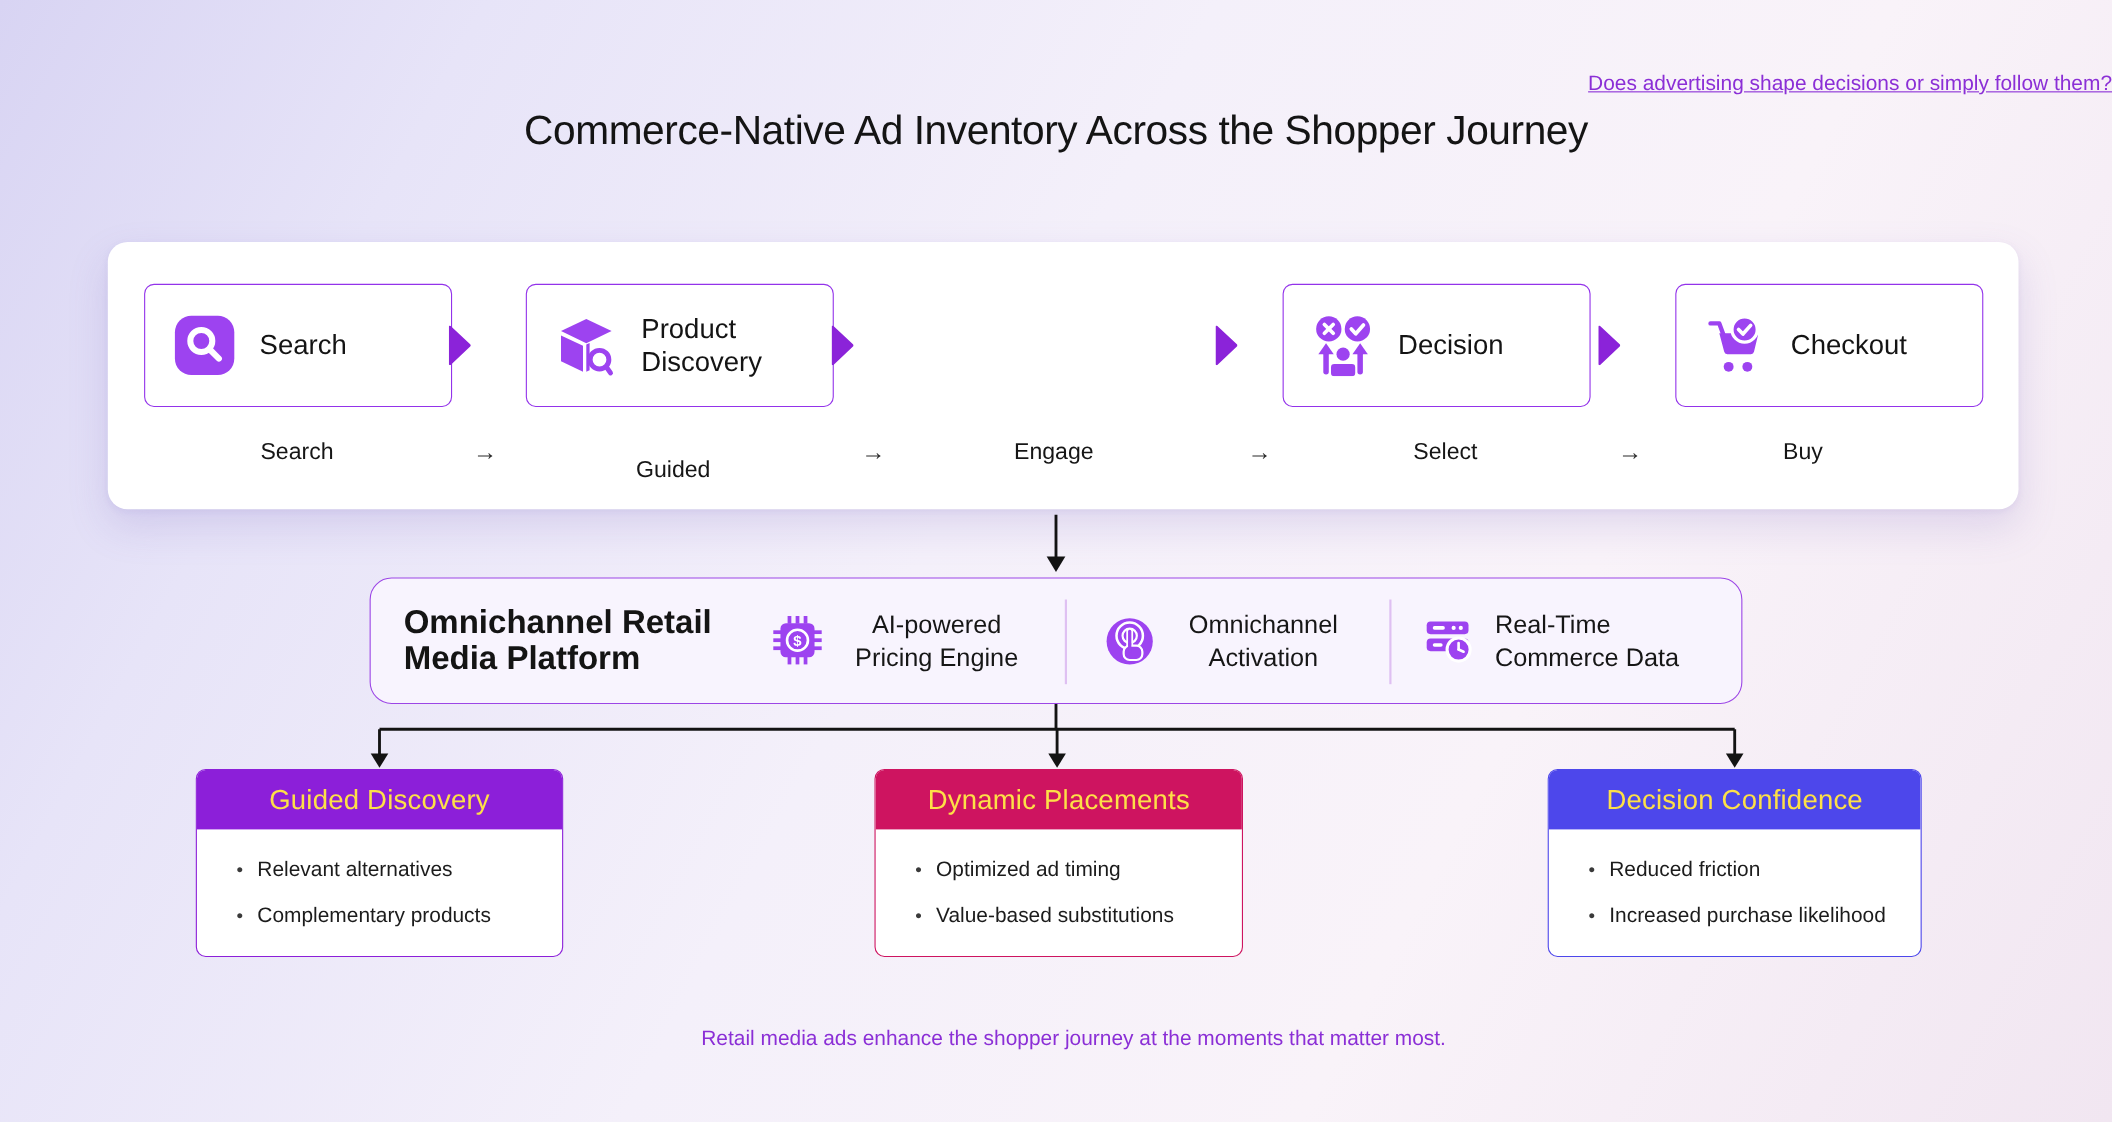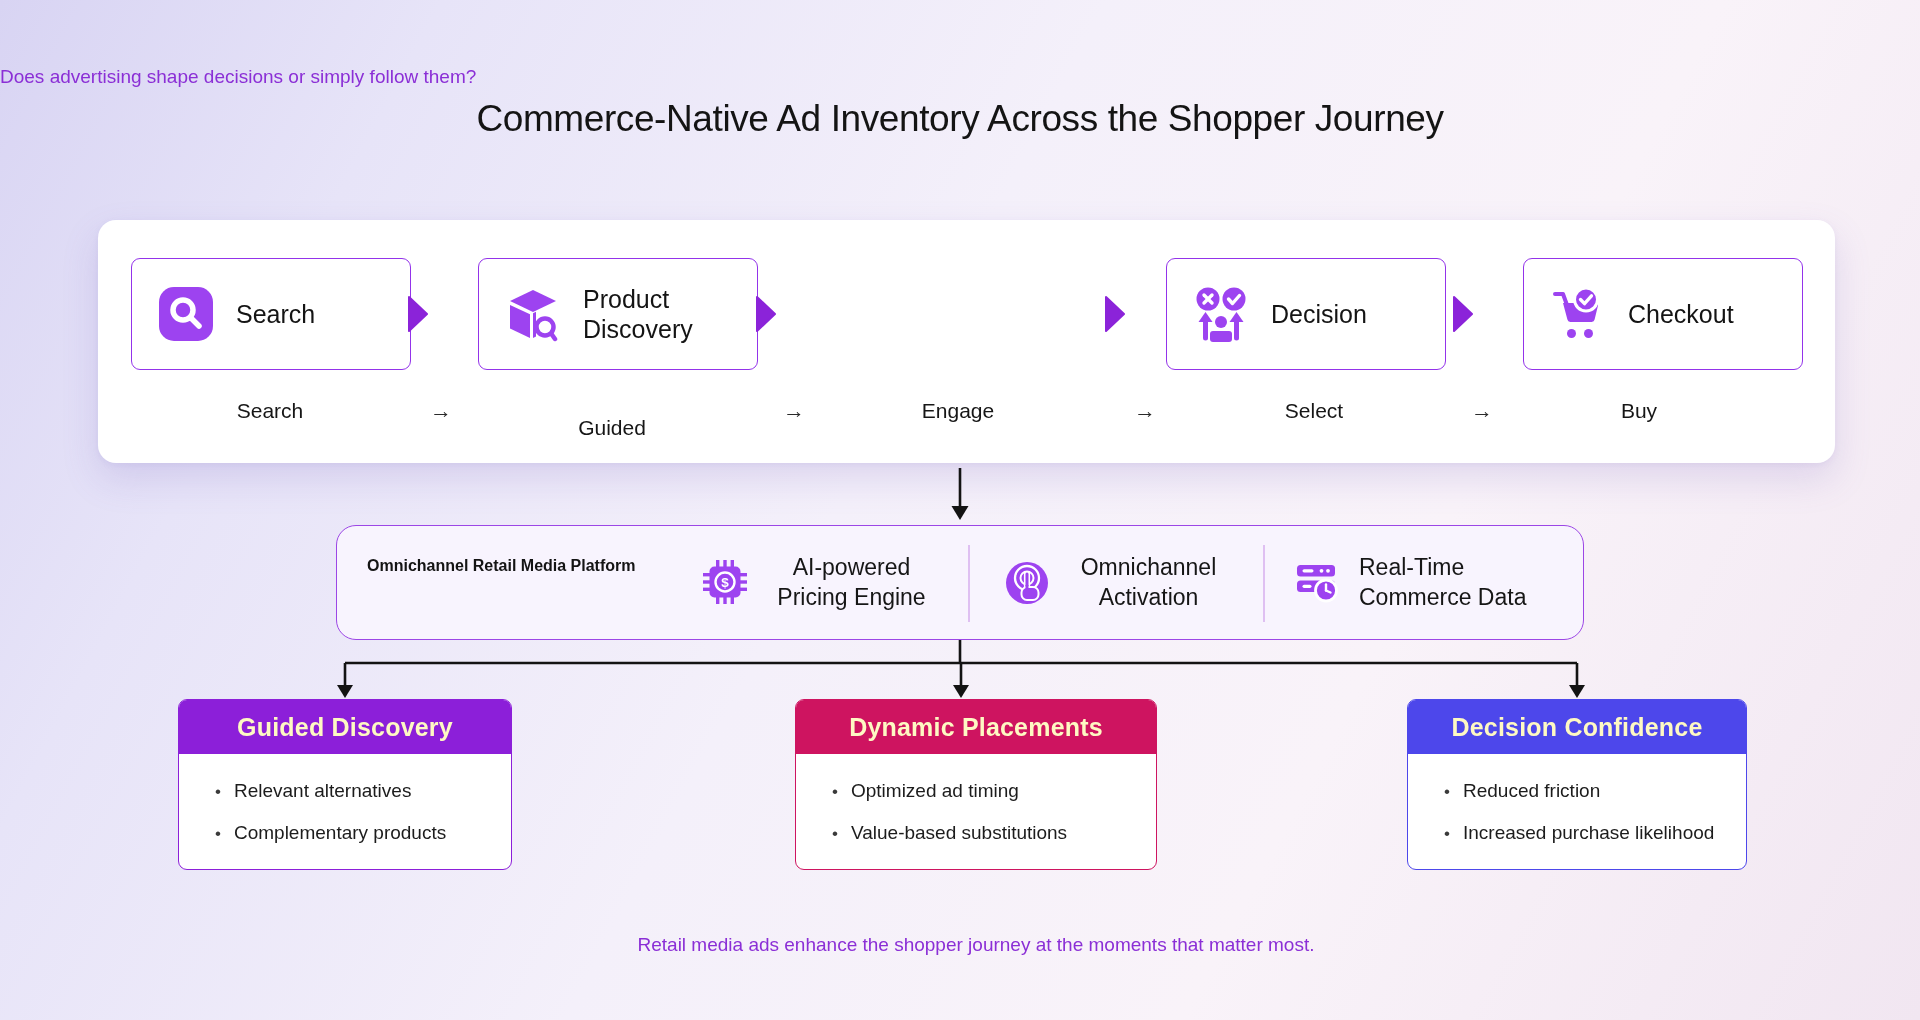--- a/index.html
+++ b/index.html
@@ -1,54 +1,54 @@
 <!DOCTYPE html>
 <html><head>
 <meta charset="utf-8">
 <style>
   html,body{margin:0;padding:0;background:#eceaf6;}
   .canvas{
     position:relative;width:1920px;height:1020px;overflow:hidden;
     font-family:"Liberation Sans",sans-serif;
     background:linear-gradient(118deg,#d8d4f3 0%,#e7e4f8 18%,#f4f0fa 45%,#f9f3f9 70%,#f1e6f1 100%);
   }
-  .subtitle{position:absolute;top:66px;left:0;width:100%;text-align:left;
-    font-size:19px;color:#8b2fd6;}
+  .subtitle{position:absolute;top:66px;left:0;width:100%;text-align:right;
+    font-size:19px;color:#8b2fd6;text-decoration:underline;}
   .title{position:absolute;top:98px;left:0;width:100%;text-align:center;
     font-size:37px;font-weight:500;color:#141414;letter-spacing:-0.4px;}
   .journey-card{position:absolute;left:98px;top:220px;width:1737px;height:243px;
     background:#ffffff;border-radius:18px;
     box-shadow:0 16px 36px rgba(116,96,188,0.18),0 2px 6px rgba(116,96,188,0.08);}
   .stage{position:absolute;top:258px;height:112px;width:280px;box-sizing:border-box;
     background:#fff;border:1.6px solid #9333ea;border-radius:9px;
     display:flex;align-items:center;padding-left:26px;gap:22px;}
   .stage-icon{width:56px;height:56px;flex:0 0 56px;}
   .stage-label{font-size:25px;color:#141414;line-height:30px;max-width:176px;}
   .chevron{position:absolute;top:296px;width:20px;height:36px;}
   .flow-label{position:absolute;top:399px;width:160px;margin-left:-80px;text-align:center;
     font-size:21px;color:#161616;}
   .flow-arrow{position:absolute;top:398px;width:44px;margin-left:-22px;text-align:center;
     font-size:22px;color:#2a2a2a;}
   .down-arrow{position:absolute;left:948px;top:466px;}
   .platform{position:absolute;left:336px;top:525px;width:1248px;height:115px;box-sizing:border-box;
     background:#f8f4fe;border:1.5px solid #9c46e6;border-radius:20px;}
   .platform-title{position:absolute;left:30px;top:23px;width:285px;
-    font-size:16px;font-weight:700;color:#141414;line-height:33px;}
+    font-size:30px;font-weight:700;color:#141414;line-height:33px;}
   .feature-icon{position:absolute;width:48px;height:48px;top:32px;}
   .feature-label{position:absolute;top:26px;font-size:23px;color:#161616;line-height:30px;}
   .f-center{text-align:center;}
   .platform-divider{position:absolute;top:19px;width:1.5px;height:77px;background:#dfc0f2;}
   .tree{position:absolute;left:0;top:630px;}
   .outcome{position:absolute;top:699px;height:171px;box-sizing:border-box;background:#fff;
     border-radius:9px;overflow:hidden;}
   .oa{border:1.6px solid #8c1fd9;}
   .ob{border:1.6px solid #ce1460;}
   .oc{border:1.6px solid #4d47eb;}
   .outcome-header{height:54px;display:flex;align-items:center;justify-content:center;
-    color:#fef9c3;font-size:25px;font-weight:700;letter-spacing:0.2px;}
+    color:#fde047;font-size:25px;font-weight:400;letter-spacing:0.2px;}
   .oa .outcome-header{background:#8c1fd9;}
   .ob .outcome-header{background:#ce1460;}
   .oc .outcome-header{background:#4d47eb;}
   .outcome-body{padding:26px 10px 0 36px;}
   .outcome-item{display:flex;align-items:baseline;gap:13px;font-size:19px;color:#1c1c1c;
     margin-bottom:20px;}
   .bullet-dot{font-size:17px;color:#3a3a3a;}
   .footer{position:absolute;top:934px;left:0;width:100%;text-align:center;
     font-size:19px;color:#8b2fd6;margin-left:16px;}
 </style>
@@ -229,21 +229,21 @@
         <span class="bullet-dot">•</span>
         <span>Relevant alternatives</span>
       </div>
       <div class="outcome-item">
         <span class="bullet-dot">•</span>
         <span>Complementary products</span>
       </div>
     </div>
   </div>
 
-  <div class="outcome ob" style="left:795px;width:362px">
+  <div class="outcome ob" style="left:795px;width:335px">
     <div class="outcome-header">Dynamic Placements</div>
     <div class="outcome-body">
       <div class="outcome-item">
         <span class="bullet-dot">•</span>
         <span>Optimized ad timing</span>
       </div>
       <div class="outcome-item">
         <span class="bullet-dot">•</span>
         <span>Value-based substitutions</span>
       </div>

